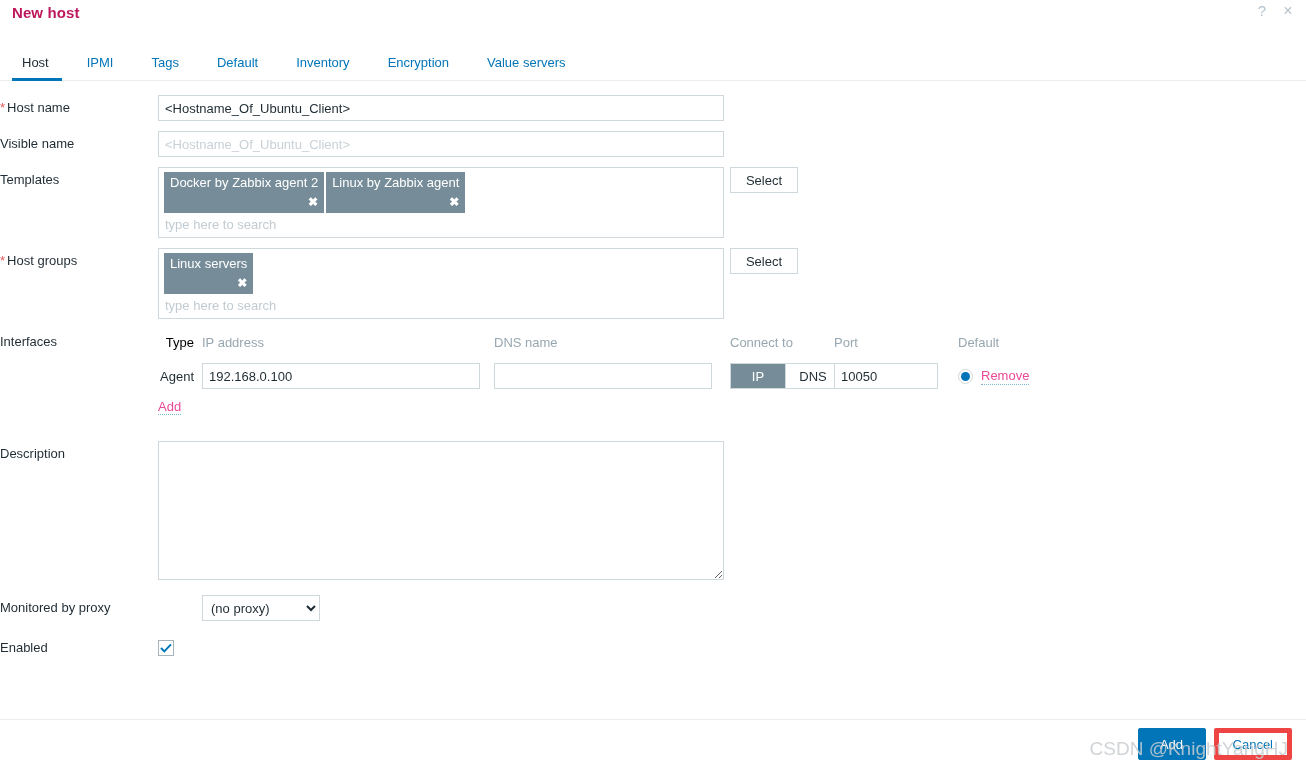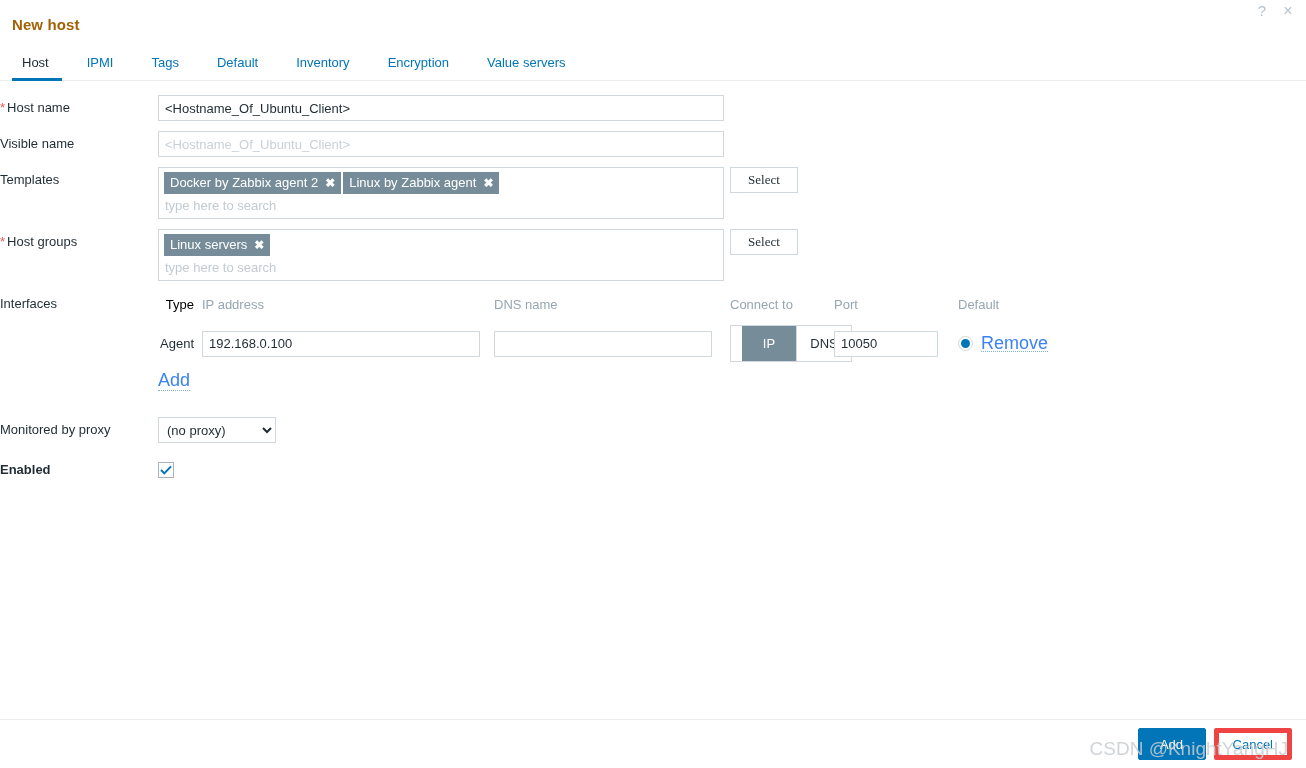--- a/index.html
+++ b/index.html
@@ -25,24 +25,24 @@
   }
   
   .dlg-header {
     position: relative;
     height: 44px;
     flex: none;
   }
   .dlg-title {
     position: absolute;
     left: 12px;
-    top: 16px;
+    top: 4px;
     font-size: 15px;
     font-weight: bold;
-    color: #a16207;
+    color: #be185d;
     letter-spacing: .1px;
   }
   .dlg-controls {
     position: absolute;
     right: 10px;
     top: 2px;
     display: flex;
     align-items: center;
     gap: 10px;
   }
@@ -140,28 +140,29 @@
     min-height: 50px;
   }
   .chips {
     display: flex;
     flex-wrap: wrap;
     gap: 2px;
     margin-bottom: 1px;
   }
   .chip {
     display: inline-flex;
-    align-items: center;
+    align-items: flex-end;
     gap: 7px;
     background: #768d99;
     color: #fff;
     font-size: 13px;
     line-height: 1;
     padding: 4px 6px 5px 6px;
     white-space: nowrap;
+    flex-direction: column;
   }
   .chip .x {
     font-size: 12px;
     font-weight: bold;
     cursor: pointer;
     line-height: 1;
   }
   .ms-input {
     border: 0;
     outline: none;
@@ -175,21 +176,21 @@
   .ms-input::placeholder { color: #c2cbd1; }
   .btn-select {
     box-sizing: border-box;
     margin-left: 6px;
     height: 26px;
     min-width: 68px;
     padding: 0 12px;
     border: 1px solid #cfd8dd;
     background: #fff;
     color: #1f2c33;
-    font-family: Liberation Serif, serif;
+    font-family: Liberation Sans, sans-serif;
     font-size: 13px;
     cursor: pointer;
   }
   .ms-wrap { display: flex; align-items: flex-start; }
   
   .iface-head {
     display: flex;
     align-items: center;
     color: #97a7b1;
     font-size: 13px;
@@ -207,24 +208,23 @@
   .c-port   { width: 120px; flex: none; margin-left: 4px; }
   .c-def    { width: 120px; flex: none; margin-left: 4px; display: flex; align-items: center; gap: 8px; }
   .iface-head .c-type { color: #000000; }
   .iface-row .c-type { color: #1f2c33; font-size: 13px; }
   .in-ip   { width: 278px; }
   .in-dns  { width: 218px; }
   .in-port { width: 104px; }
   .seg {
     display: inline-flex;
     border: 1px solid #cfd8dd;
-    height: 37px;
+    height: 26px;
     box-sizing: border-box;
     overflow: hidden;
-    padding-left: 11px;
   }
   .seg > span {
     display: inline-flex;
     align-items: center;
     justify-content: center;
     min-width: 38px;
     padding: 0 8px;
     font-size: 13px;
     color: #1f2c33;
     background: #fff;
@@ -250,22 +250,22 @@
     flex: none;
   }
   .radio::after {
     content: "";
     width: 9px;
     height: 9px;
     border-radius: 50%;
     background: #0275b8;
   }
   .link {
-    color: #3b82f6;
-    font-size: 18px;
+    color: #ec4899;
+    font-size: 13px;
     text-decoration: none;
     border-bottom: 1px dotted #7fb5d4;
     cursor: pointer;
     line-height: 16px;
   }
   .add-row { margin: 10px 0 16px 0; }
   
   .desc {
     box-sizing: border-box;
     width: 566px;
@@ -467,31 +467,37 @@
             <span class="link">Remove</span>
           </div>
         </div>
 
         <div class="add-row">
           <span class="link">Add</span>
         </div>
       </div>
     </div>
 
-
-    <div class="row" style="margin-top:12px;">
+    <div class="row">
+      <div class="lbl">Description</div>
+      <div class="ctrl">
+        <textarea class="desc" style=""></textarea>
+      </div>
+    </div>
+
+    <div class="row" style="margin-top:12px;gap:44px;">
       <div class="lbl">Monitored by proxy</div>
       <div class="ctrl">
         <select class="sel">
           <option>(no proxy)</option>
         </select>
       </div>
     </div>
 
-    <div class="row" style="margin-top:14px;font-weight:bold;">
+    <div class="row" style="margin-top:14px;">
       <div class="lbl">Enabled</div>
       <div class="ctrl">
         <span class="chk">
           <svg width="12" height="10" viewBox="0 0 12 10">
             <path d="M1 5 L4.3 8.4 L11 1.4" fill="none" stroke="#0275b8" stroke-width="2"></path>
           </svg>
         </span>
       </div>
     </div>
 

